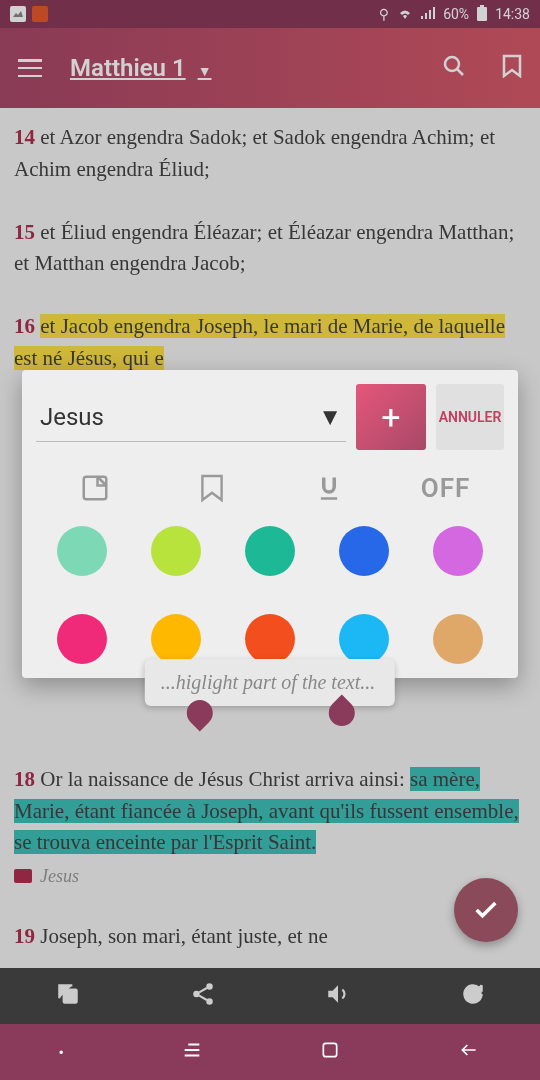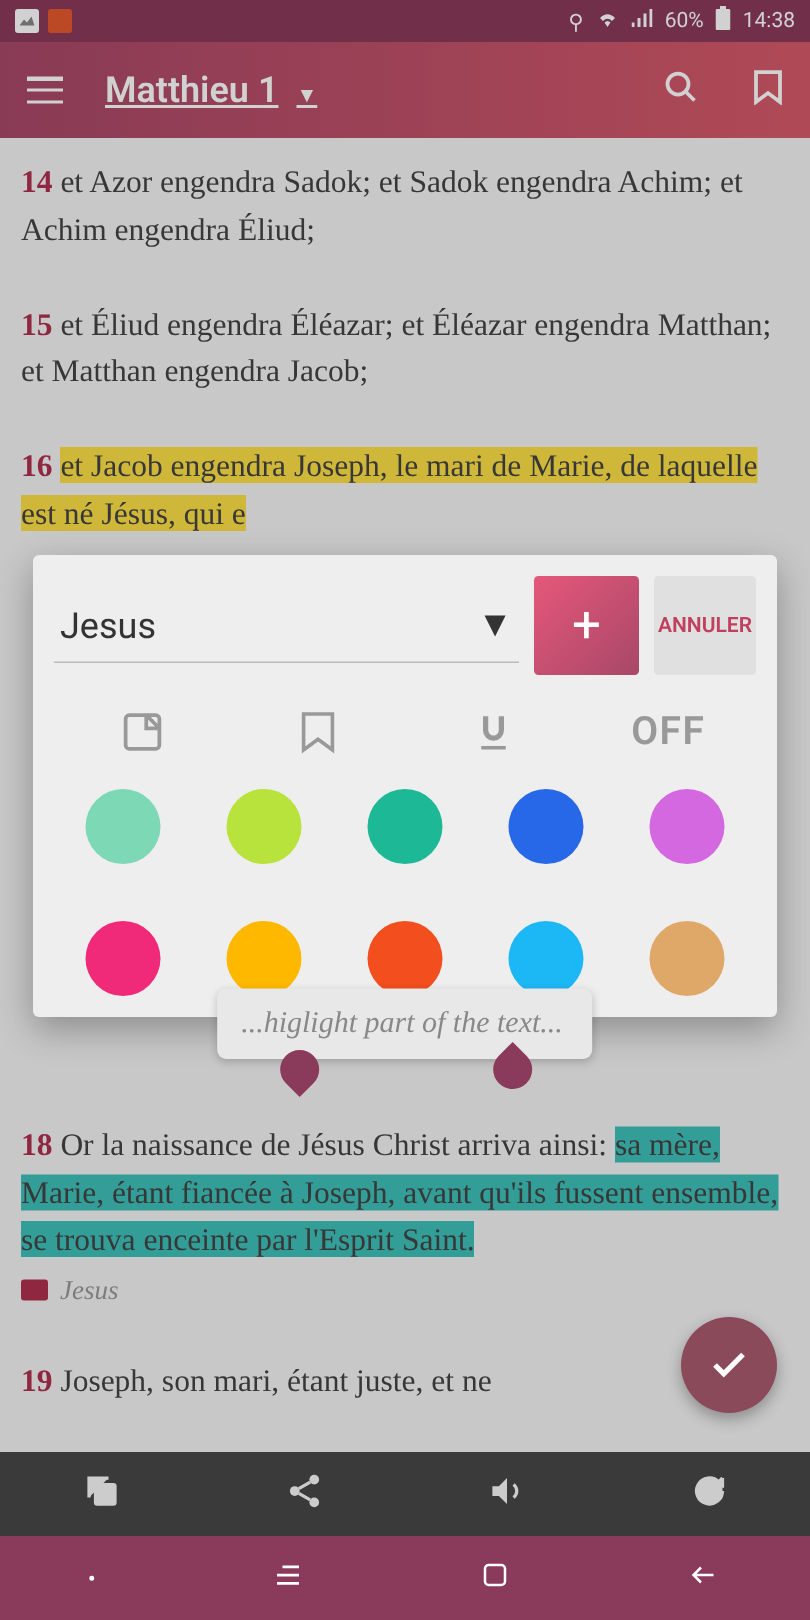--- a/index.html
+++ b/index.html
@@ -4,21 +4,21 @@
 <style>
 * { margin: 0; padding: 0; box-sizing: border-box; }
 body { font-family: 'Segoe UI', Roboto, sans-serif; width: 540px; height: 1080px; background: #f5f5f5; position: relative; overflow: hidden; }
 
 .status-bar { height: 28px; background: #8a3a5a; color: #fff; display: flex; align-items: center; justify-content: space-between; padding: 0 10px; font-size: 14px; }
 .status-left { display: flex; gap: 6px; align-items: center; }
 .status-right { display: flex; gap: 8px; align-items: center; }
 .notif-img { width: 16px; height: 16px; background: #fff; border-radius: 2px; display: flex; align-items: center; justify-content: center; }
 .notif-orange { width: 16px; height: 16px; background: #e65a2e; border-radius: 2px; }
 
-.app-bar { height: 64px; background: linear-gradient(90deg, #a84868, #d75a6a); display: flex; align-items: center; padding: 0 18px; color: #fff; }
+.app-bar { height: 80px; background: linear-gradient(90deg, #a84868, #d75a6a); display: flex; align-items: center; padding: 0 18px; color: #fff; }
 .hamburger { width: 24px; height: 18px; display: flex; flex-direction: column; justify-content: space-between; margin-right: 28px; }
 .hamburger span { height: 2.5px; background: #fff; }
 .title { font-size: 24px; font-weight: 600; text-decoration: underline; flex: 1; }
 .title-arrow { margin-left: 12px; font-size: 14px; }
 .app-bar-icons { display: flex; gap: 36px; align-items: center; }
 
 .content { padding: 14px 14px; font-size: 21px; line-height: 1.5; color: #444; font-family: Georgia, serif; }
 .verse-num { color: #b03050; font-weight: bold; }
 .hl-yellow { background: #fde047; }
 .hl-teal { background: #3fc0ba; }

